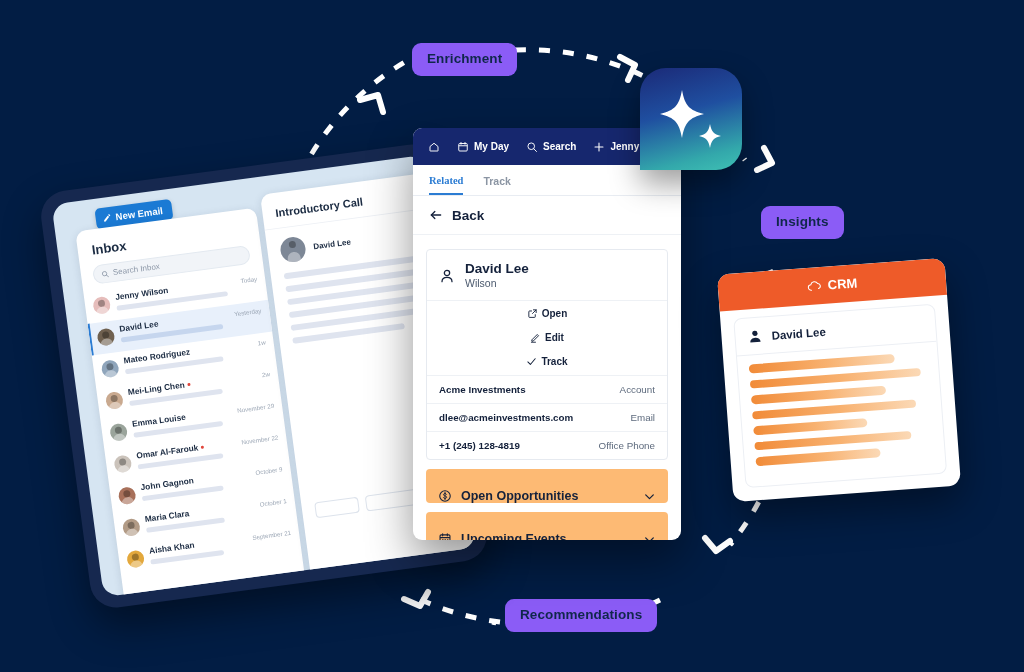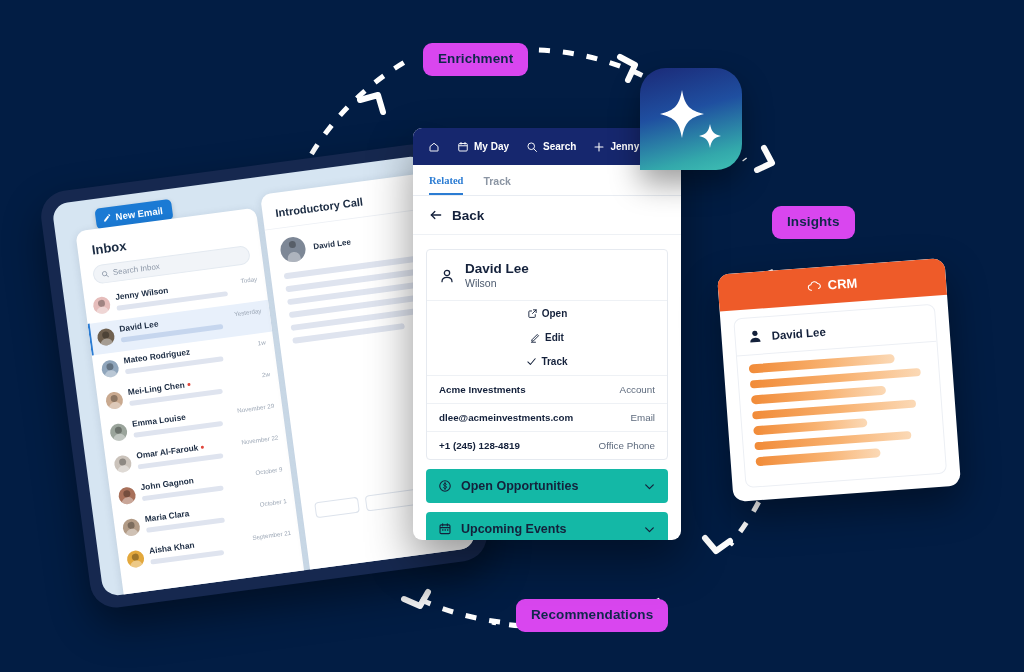--- a/index.html
+++ b/index.html
@@ -11,30 +11,29 @@
     position: relative;
   }
   #stage { position: absolute; inset: 0; width: 1024px; height: 672px; }
 
   
   #flow-svg { position: absolute; left: 0; top: 0; width: 1024px; height: 672px; }
 
   
   .pill {
     position: absolute;
-    background: #d946ef;
+    background: #8b5cf6;
     color: #10274b;
     font-weight: bold;
     font-size: 13.5px;
     border-radius: 9px;
     padding: 9px 15px 10px 15px;
     letter-spacing: .1px;
     white-space: nowrap;
     line-height: 1;
-    margin-left: 11px;
   }
   #pill-enrichment { left: 412px; top: 43px; }
   #pill-insights   { left: 761px; top: 206px; }
   #pill-recs       { left: 505px; top: 599px; }
 
   
   #device {
     position: absolute;
     left: 64px; top: 166px;
     width: 400px; height: 420px;
@@ -232,24 +231,24 @@
   .field-row {
     display: flex; justify-content: space-between; align-items: baseline;
     padding: 8px 12px 8px 12px;
     border-top: 1px solid #eef1f5;
   }
   .field-val { font-size: 9.8px; font-weight: bold; color: #14213b; }
   .field-lbl { font-size: 9.8px; color: #5b6辑; color: #5d6a7d; }
 
   .section-row {
     margin: 9px 13px 0 13px;
-    background: #14b8a6;
+    background: #fdba74;
     border-radius: 4px;
     height: 34px;
-    display: flex; align-items: center;
+    display: flex; align-items: flex-end;
     padding: 0 12px;
     gap: 9px;
   }
   .section-row .sec-ico { width: 14px; height: 14px; flex: none; }
   .section-row .sec-label { font-size: 12.5px; font-weight: bold; color: #14213b; }
   .section-row .chev { margin-left: auto; width: 13px; height: 13px; }
 
   
   #ai-tile {
     position: absolute;

